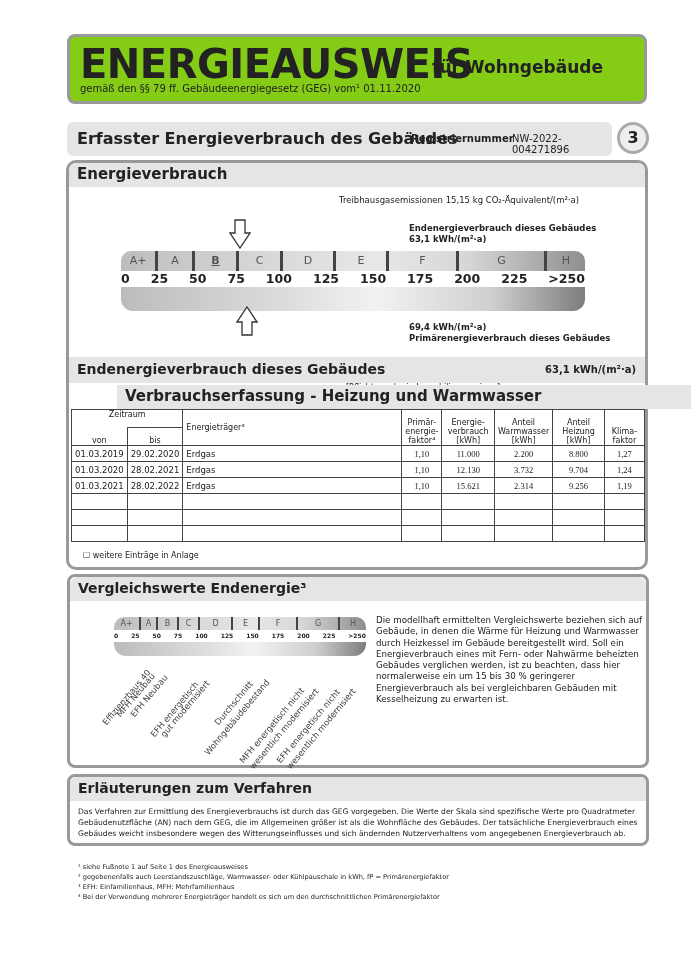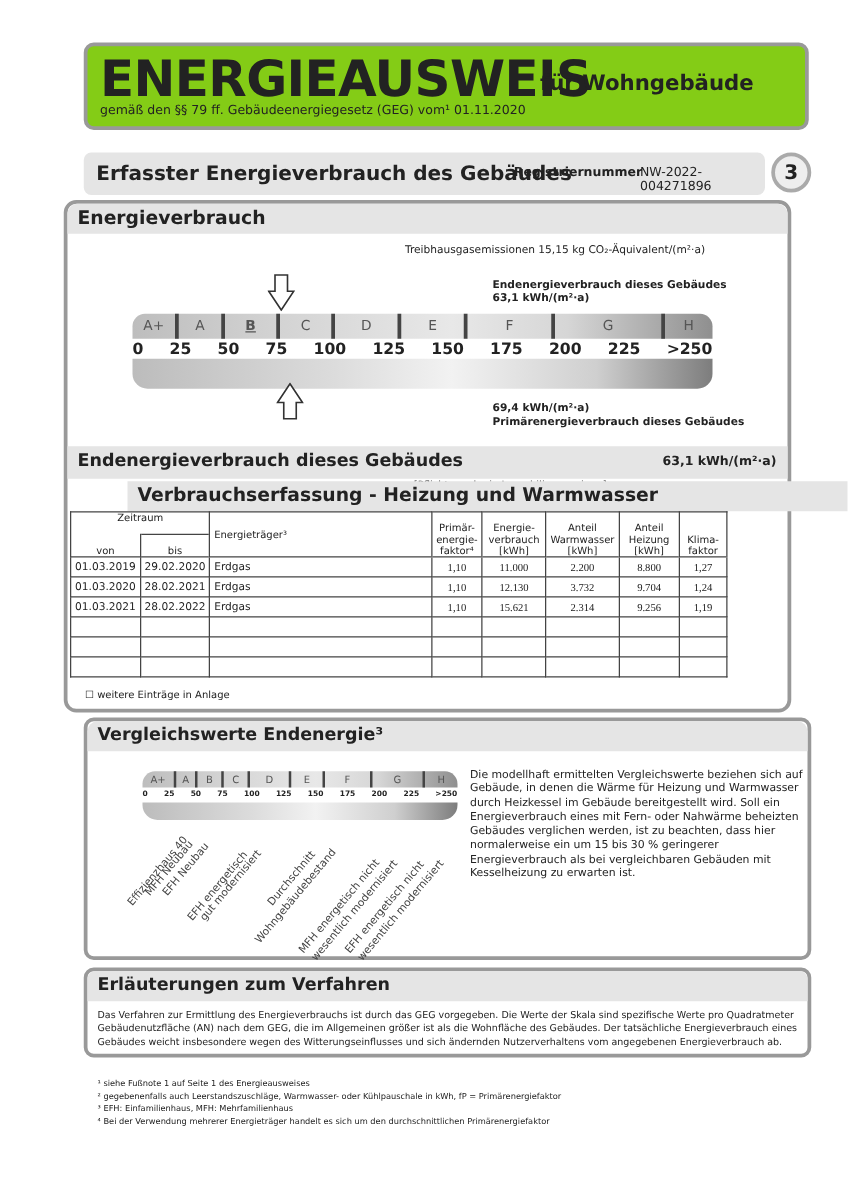--- a/index.html
+++ b/index.html
@@ -13,21 +13,21 @@
   #hdr-law { left: 10px; top: 46px; font-size: 10px; }
 
   
   #s1 { left: 67px; top: 122px; width: 545px; height: 34px; background: #e5e5e5; border-radius: 6px; }
   #s1-title { left: 10px; top: 7px; font-size: 16px; font-weight: bold; }
   #s1-reglabel { left: 344px; top: 11px; font-size: 10px; font-weight: bold; }
   #s1-regval { left: 445px; top: 11px; font-size: 10px; }
   #page-num { left: 617px; top: 122px; width: 32px; height: 32px; border-radius: 50%; border: 3px solid #aaa; background: #eee; text-align: center; line-height: 26px; font-weight: bold; font-size: 16px; }
 
   
-  #ev { left: 51px; top: 160px; width: 582px; height: 410px; border: 3px solid #999; border-radius: 10px; background: #fff; }
+  #ev { left: 66px; top: 160px; width: 582px; height: 410px; border: 3px solid #999; border-radius: 10px; background: #fff; }
   #ev-head { left: 0; top: 0; width: 576px; height: 24px; background: #e5e5e5; border-radius: 8px 8px 0 0; }
   #ev-title { left: 8px; top: 2px; font-size: 15px; font-weight: bold; }
   #ghg { left: 270px; top: 32px; font-size: 8.5px; }
   #end-label { left: 340px; top: 60px; font-size: 8.5px; font-weight: bold; }
   #end-value { left: 340px; top: 71px; font-size: 8.5px; font-weight: bold; }
   #prim-value { left: 340px; top: 159px; font-size: 8.5px; font-weight: bold; }
   #prim-label { left: 340px; top: 170px; font-size: 8.5px; font-weight: bold; }
 
   .scale-top { height: 20px; border-radius: 10px 10px 0 0; background: linear-gradient(90deg,#bdbdbd 0%,#d3d3d3 25%,#e8e8e8 55%,#d6d6d6 75%,#8f8f8f 100%); display:flex; }
   .scale-bot { height: 24px; border-radius: 0 0 12px 12px; background: linear-gradient(90deg,#bcbcbc 0%,#dcdcdc 35%,#f2f2f2 55%,#cfcfcf 80%,#7d7d7d 100%); }
@@ -41,21 +41,21 @@
 
   #ev-sum { left: 0; top: 194px; width: 576px; height: 26px; background: #e5e5e5; }
   #ev-sum-title { left: 8px; top: 4px; font-size: 14px; font-weight: bold; }
   #ev-sum-note { left: 277px; top: 8px; font-size: 8px; margin-top: 18px; }
   #ev-sum-val { left: 476px; top: 7px; font-size: 10px; font-weight: bold; }
 
   #vb-head { left: 0; top: 222px; width: 576px; height: 24px; background: #e5e5e5; margin-left: 48px; }
   #vb-title { left: 8px; top: 2px; font-size: 15px; font-weight: bold; }
 
   table { border-collapse: collapse; font-size: 8.5px; }
-  #tbl { left: 2px; top: 246px; width: 526px; }
+  #tbl { left: 2px; top: 246px; width: 574px; }
   #tbl td, #tbl th { border: 1px solid #444; height: 16px; padding: 0 3px; font-weight: normal; }
   #tbl th { font-size: 8px; vertical-align: bottom; text-align: center; }
   #tbl td.num { text-align: center; font-family: Liberation Serif, serif; }
   #tbl tr.hd1 th { border-bottom: none; }
   #more { left: 14px; top: 388px; font-size: 8px; }
 
   
   #vw { left: 67px; top: 574px; width: 582px; height: 194px; border: 3px solid #999; border-radius: 8px; background:#fff; }
   #vw-head { left: 0; top: 0; width: 576px; height: 24px; background: #e5e5e5; border-radius: 8px 8px 0 0; }
   #vw-title { left: 8px; top: 3px; font-size: 14px; font-weight: bold; }

